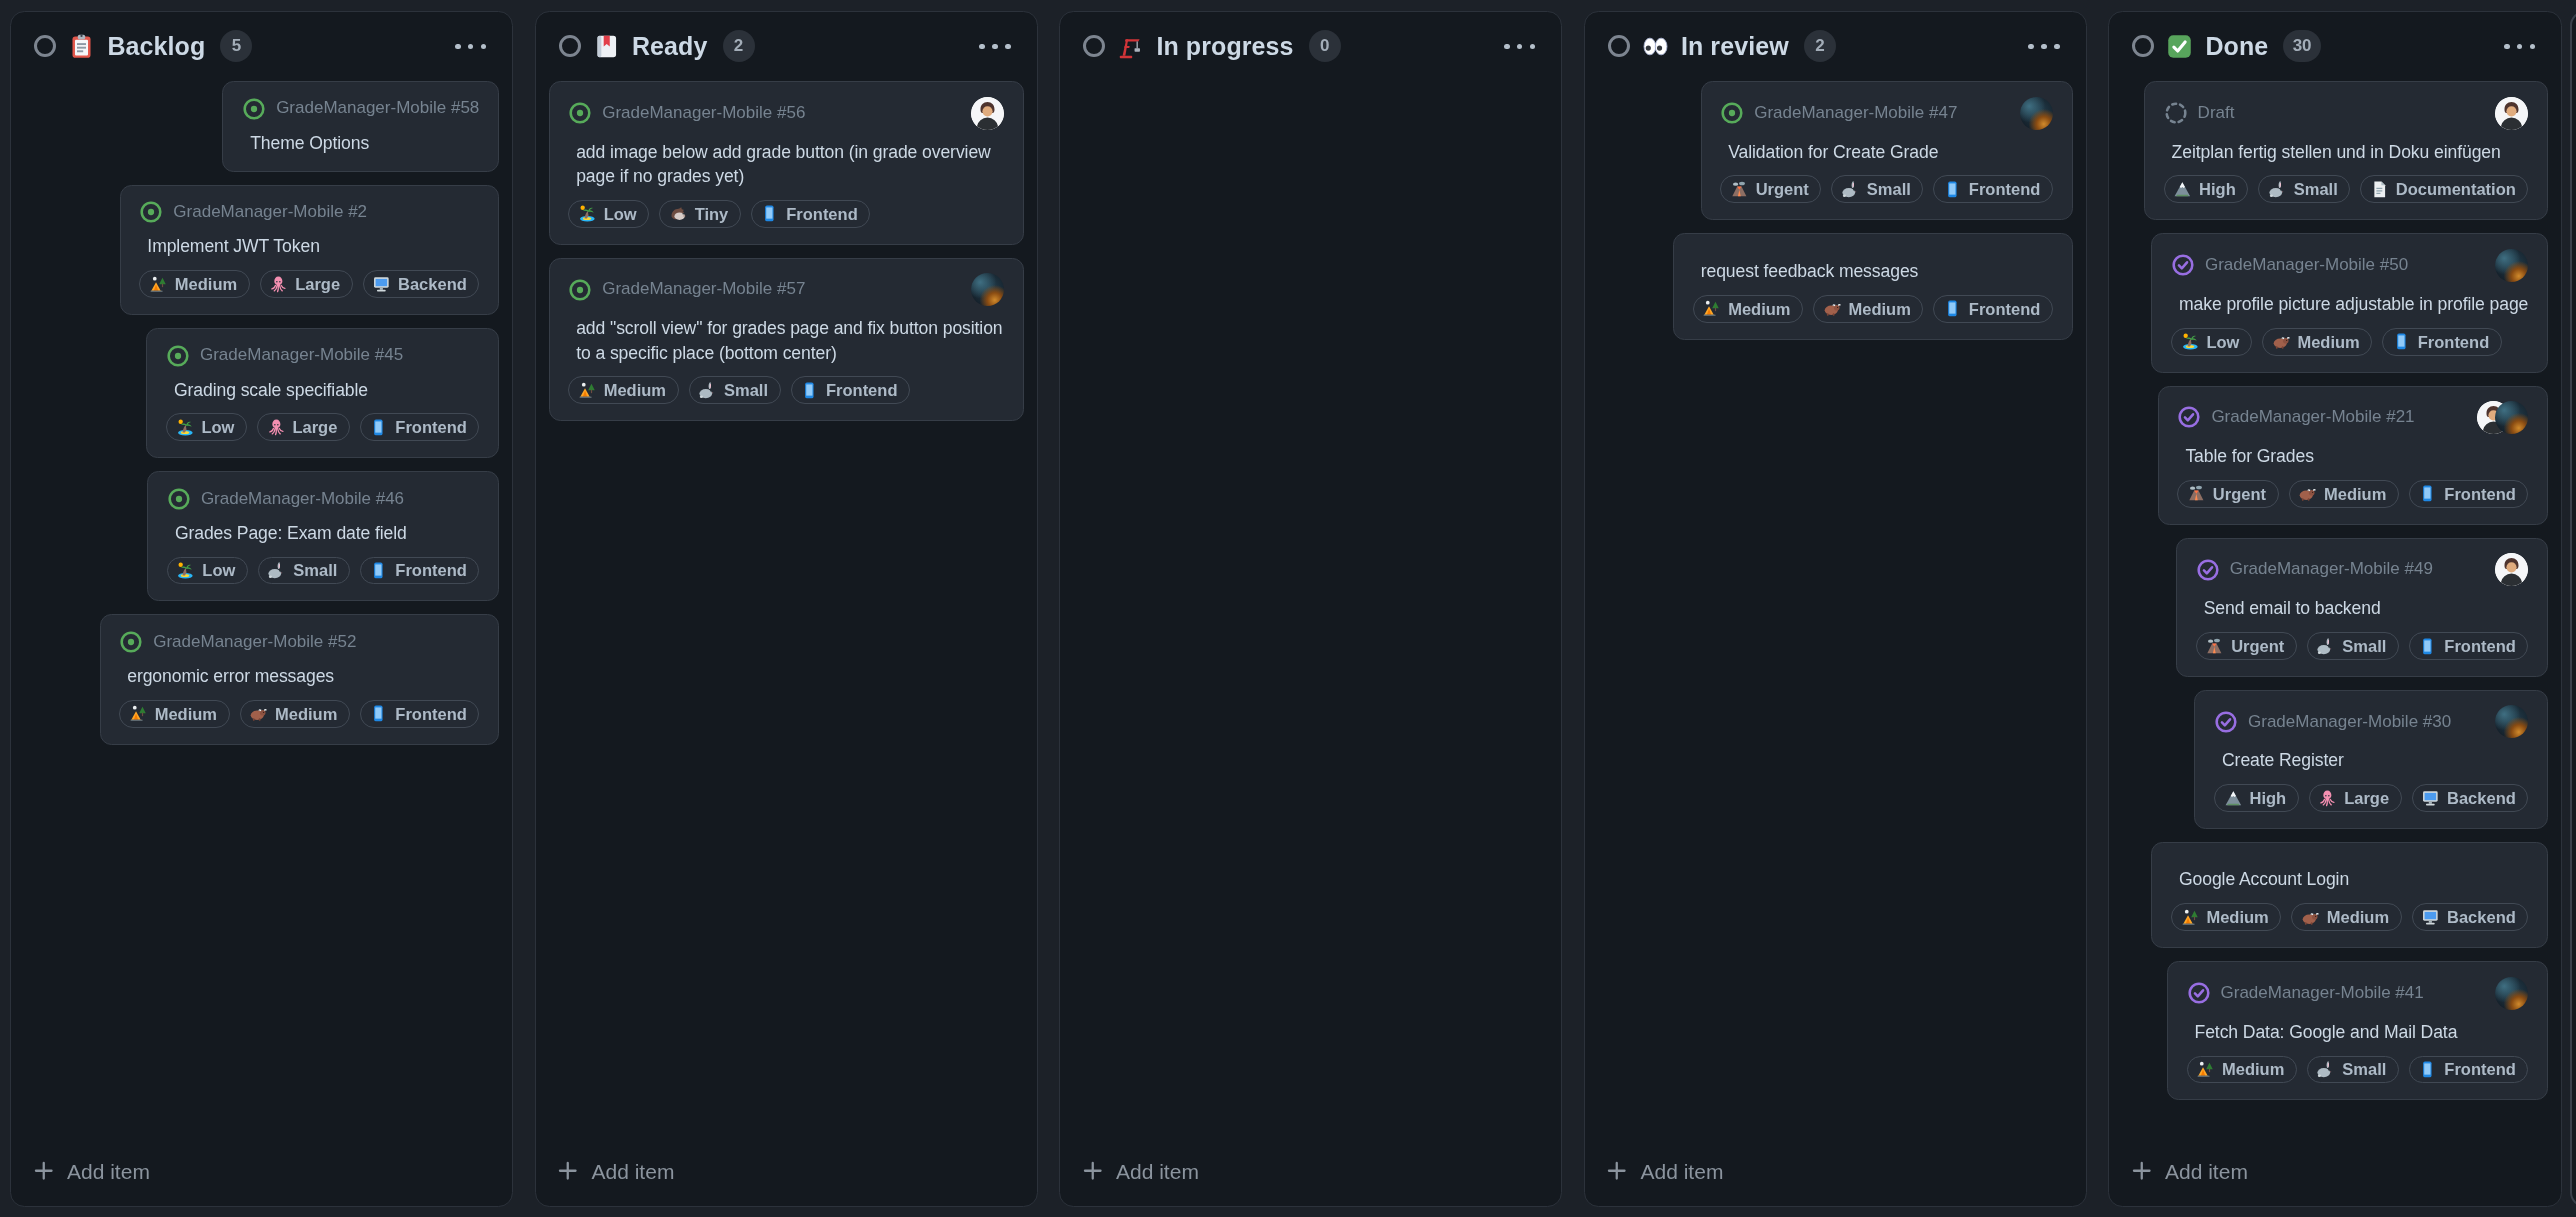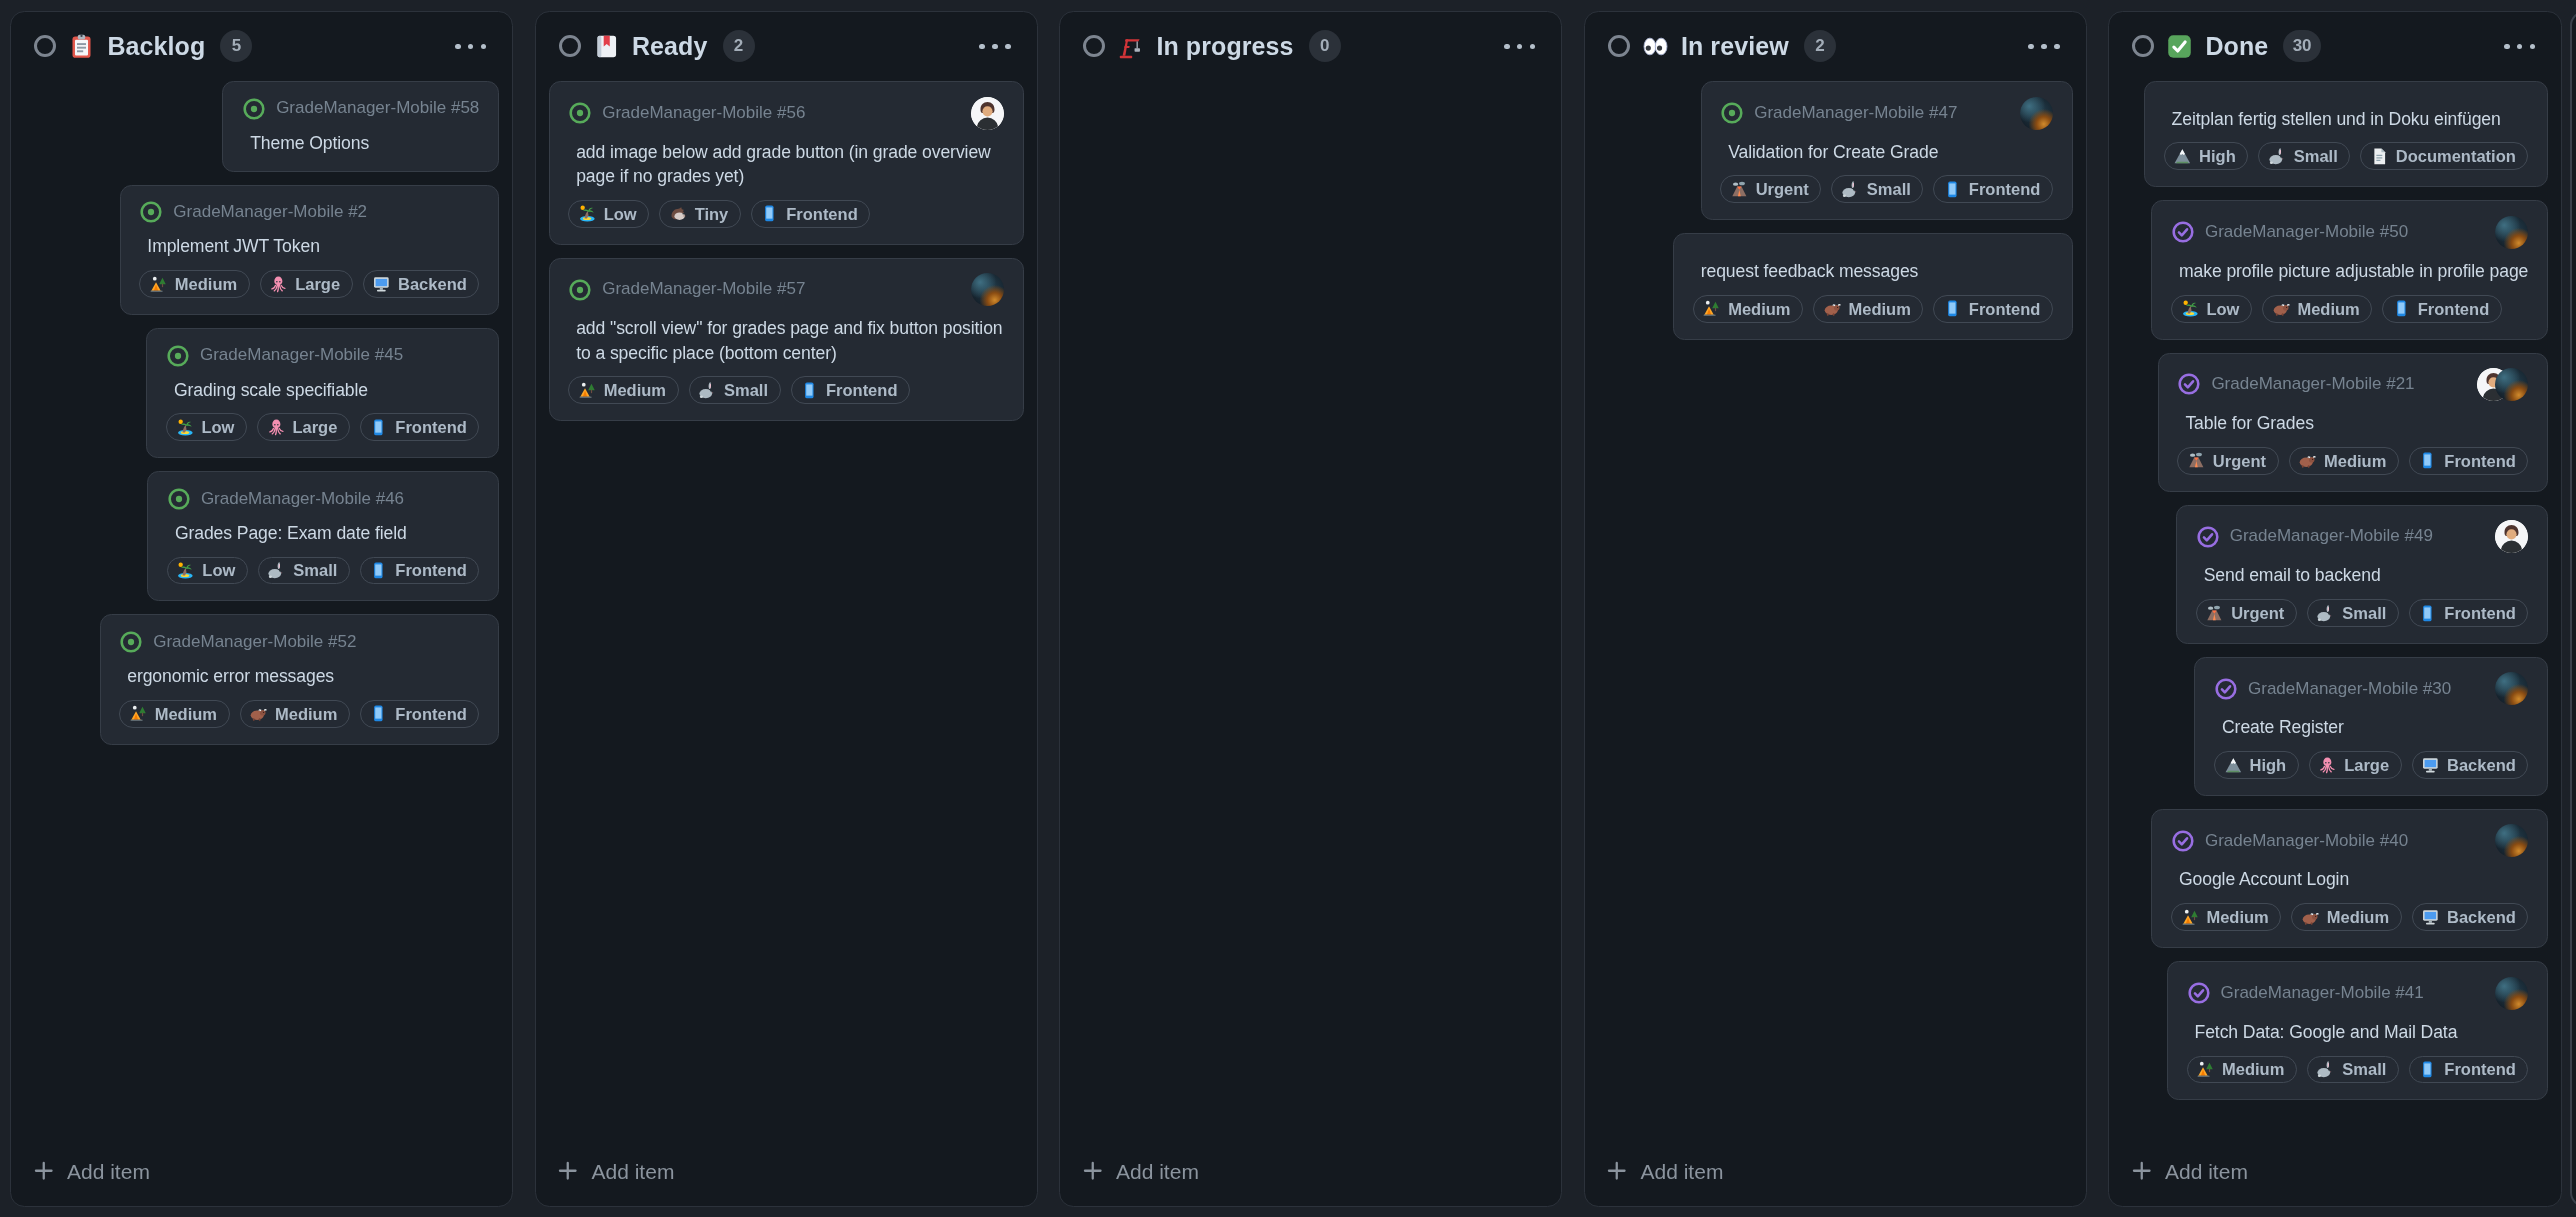--- a/index.html
+++ b/index.html
@@ -724,20 +724,38 @@
       <h2 class="col-title">Done</h2>
       <span class="col-count">30</span>
       <button class="col-menu">
         <span class="dot"></span>
         <span class="dot"></span>
         <span class="dot"></span>
       </button>
     </header>
     <div class="cards">
         <article class="card">
+    <div class="card-top">
+      <span class="state-icon">
+              <svg viewBox="0 0 16 16">
+                <circle cx="8" cy="8" r="6.2" fill="none" stroke="#768390" stroke-width="1.7" stroke-dasharray="2.6 2.7" stroke-linecap="round"></circle>
+              </svg>
+            </span>
+      <span class="ref">Draft</span>
+      <span class="avatars">
+              <span class="avatar person">
+                <svg viewBox="0 0 24 24">
+                  <circle cx="12" cy="12" r="12" fill="#f5f6f8"></circle>
+                  <path d="M6.9 9c0-3.3 2.2-5.4 5.1-5.4s5.1 2.1 5.1 5.4c0 1.1-.3 1.9-.8 2.5L12 12.4l-4.3-.9c-.5-.6-.8-1.4-.8-2.5z" fill="#4e342e"></path>
+                  <circle cx="12" cy="10.4" r="3.7" fill="#e0ac7e"></circle>
+                  <path d="M4.2 21.6a7.9 7.9 0 0115.6 0 12 12 0 01-15.6 0z" fill="#2b2f33"></path>
+                </svg>
+              </span>
+            </span>
+    </div>
     <div class="card-title">Zeitplan fertig stellen und in Doku einfügen</div>
     <div class="card-labels">
             <span class="pill">
               <span class="p-icon">
                 <svg viewBox="0 0 24 24">
                   <path d="M12 2.8 22 21H2z" fill="#7d8f9b"></path>
                   <path d="M12 2.8l3.4 6.2-1.7 1.2-1.7-1.3-1.7 1.3-1.7-1.2z" fill="#f4f7f9"></path>
                   <path d="M4 21h16l-1.1-2H5.1z" fill="#5d8f62"></path>
                 </svg>
               </span>
@@ -983,32 +1001,20 @@
                   <rect x="4.6" y="5" width="14.8" height="9.4" fill="#4c9bef"></rect>
                   <rect x="10" y="16.4" width="4" height="2.6" fill="#aab7bd"></rect>
                   <rect x="6.4" y="19" width="11.2" height="2.1" rx="1" fill="#cfd8dc"></rect>
                 </svg>
               </span>
               <span class="p-text">Backend</span>
             </span>
           </div>
   </article>
         <article class="card">
-    <div class="card-top">
-      <span class="state-icon">
-              <svg viewBox="0 0 16 16">
-                <circle cx="8" cy="8" r="6.2" fill="none" stroke="#986ee2" stroke-width="1.7"></circle>
-                <path d="M5.3 8.3l1.9 1.9 3.5-4" stroke="#986ee2" stroke-width="1.7" fill="none" stroke-linecap="round" stroke-linejoin="round"></path>
-              </svg>
-            </span>
-      <span class="ref">GradeManager-Mobile #40</span>
-      <span class="avatars">
-              <span class="avatar abstract"></span>
-            </span>
-    </div>
     <div class="card-title">Google Account Login</div>
     <div class="card-labels">
             <span class="pill">
               <span class="p-icon">
                 <svg viewBox="0 0 24 24">
                   <circle cx="7.4" cy="4.8" r="2.4" fill="#eceff1"></circle>
                   <path d="M17.3 3.6l4.2 8.4h-8.4z" fill="#2e7d32"></path>
                   <rect x="16.6" y="11.2" width="1.5" height="4.4" fill="#6d4c41"></rect>
                   <path d="M2.8 20.6 9 9.4l6.2 11.2z" fill="#ffa726"></path>
                   <path d="M9 12.6l3 8H6z" fill="#f57c00"></path>

